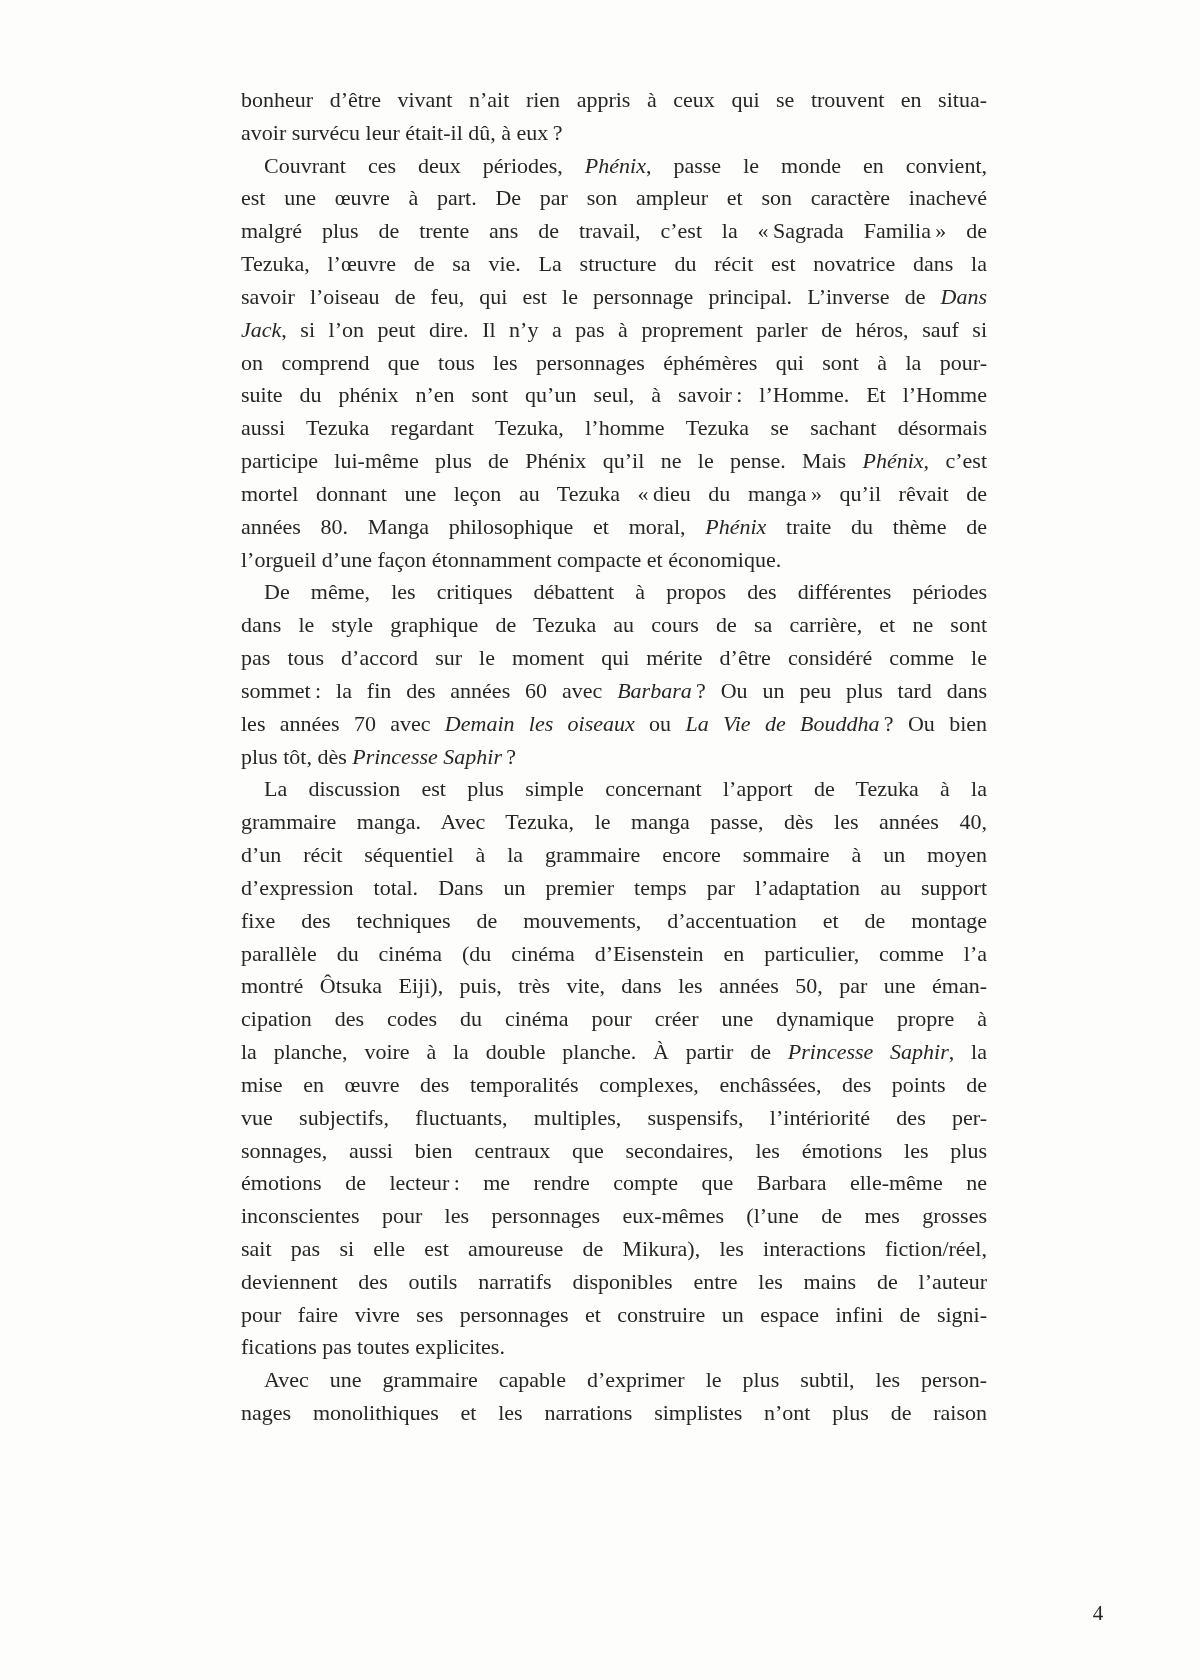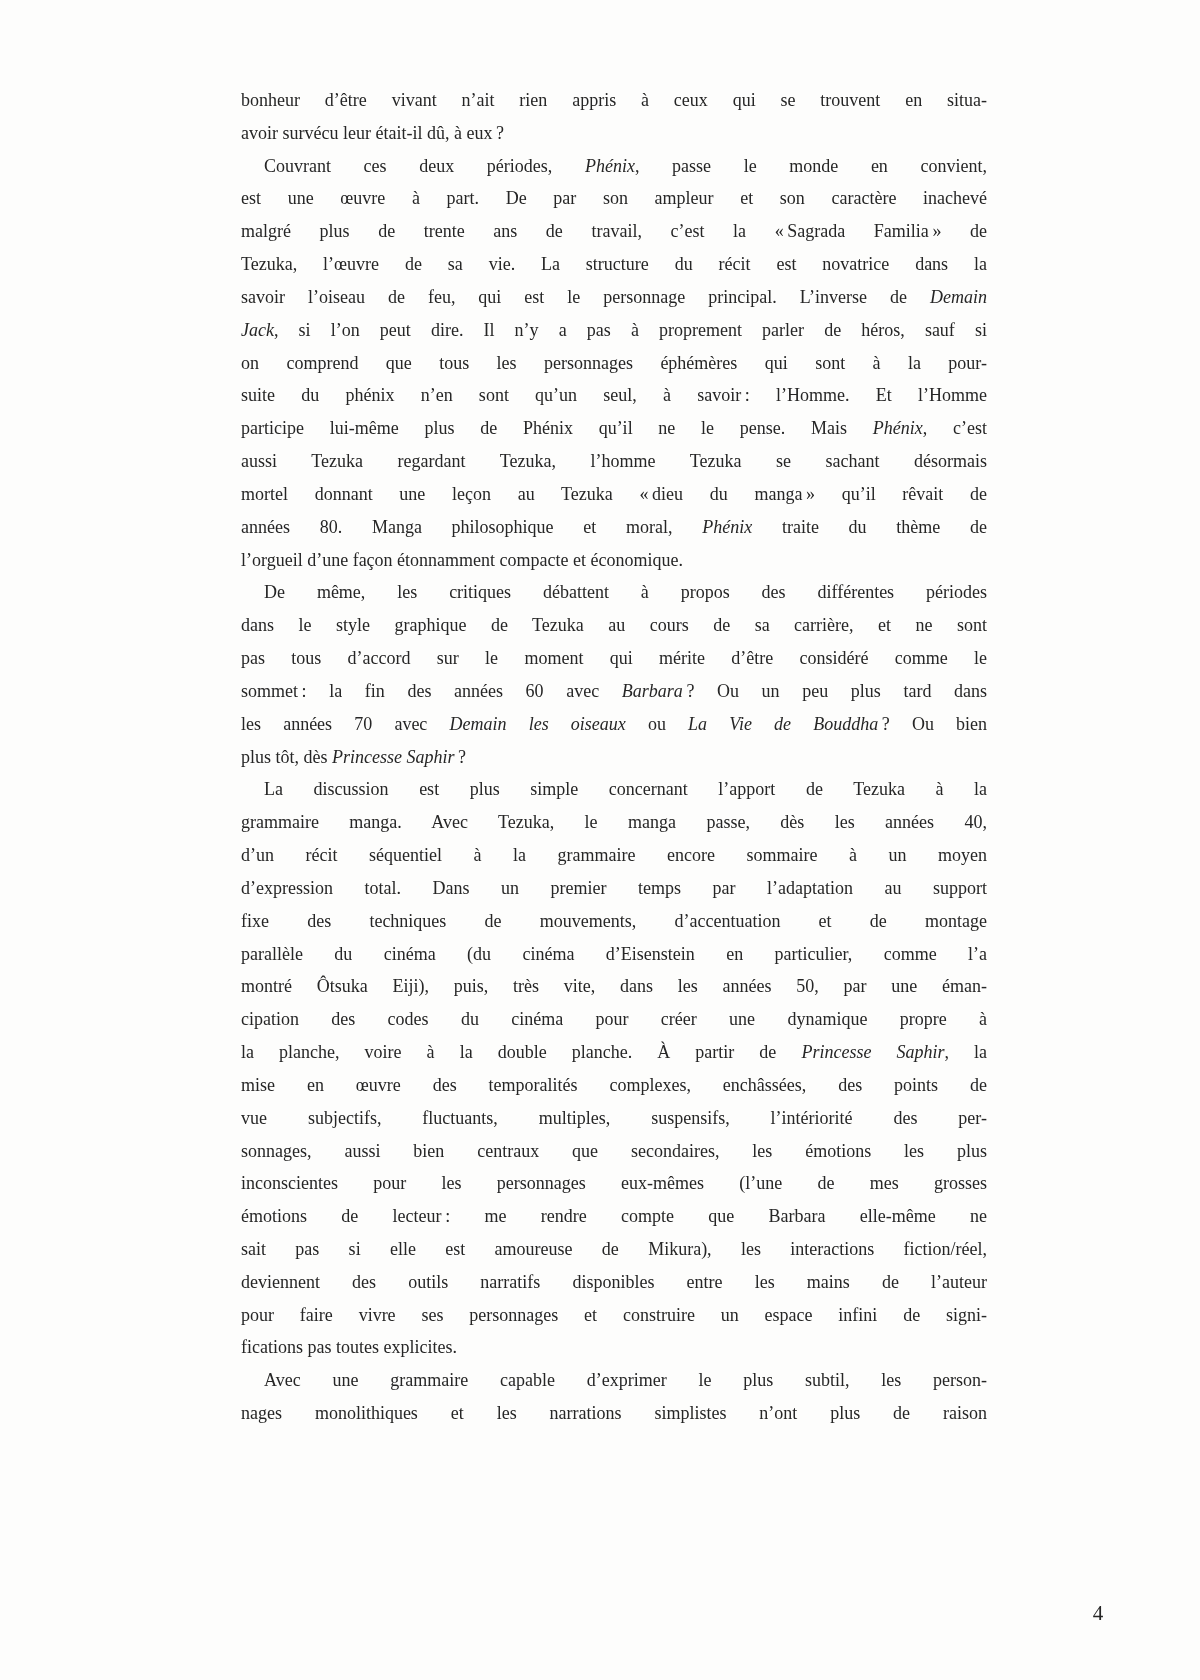--- a/index.html
+++ b/index.html
@@ -19,21 +19,21 @@
     position: absolute;
     inset: 0;
   }
   .text-block {
     position: absolute;
     left: 241px;
     top: 84px;
     width: 746px;
   }
   .line {
-    font-size: 18px;
+    font-size: 22px;
     line-height: 32.84px;
     height: 32.84px;
     overflow: hidden;
     text-align: left;
   }
   .line.just {
     text-align: justify;
     text-align-last: justify;
   }
   .line.indent {
@@ -55,26 +55,26 @@
 <body style="background: rgb(253, 253, 252); color: rgb(38, 38, 38);">
 
 <div class="page">
   <div class="text-block">
       <div class="line just"><span>bonheur d’être vivant n’ait rien appris à ceux qui se trouvent en situa-</span></div>
       <div class="line"><span>avoir survécu leur était-il dû, à eux ?</span></div>
       <div class="line indent just"><span>Couvrant ces deux périodes, </span><em>Phénix</em><span>, passe le monde en convient,</span></div>
       <div class="line just"><span>est une œuvre à part. De par son ampleur et son caractère inachevé</span></div>
       <div class="line just"><span>malgré plus de trente ans de travail, c’est la « Sagrada Familia » de</span></div>
       <div class="line just"><span>Tezuka, l’œuvre de sa vie. La structure du récit est novatrice dans la</span></div>
-      <div class="line just"><span>savoir l’oiseau de feu, qui est le personnage principal. L’inverse de </span><em>Demain</em></div>
+      <div class="line just"><span>savoir l’oiseau de feu, qui est le personnage principal. L’inverse de </span><em>Dans</em></div>
       <div class="line just"><em>Jack</em><span>, si l’on peut dire. Il n’y a pas à proprement parler de héros, sauf si</span></div>
       <div class="line just"><span>on comprend que tous les personnages éphémères qui sont à la pour-</span></div>
       <div class="line just"><span>suite du phénix n’en sont qu’un seul, à savoir : l’Homme. Et l’Homme</span></div>
+      <div class="line just"><span>aussi Tezuka regardant Tezuka, l’homme Tezuka se sachant désormais</span></div>
       <div class="line just"><span>participe lui-même plus de Phénix qu’il ne le pense. Mais </span><em>Phénix</em><span>, c’est</span></div>
-      <div class="line just"><span>aussi Tezuka regardant Tezuka, l’homme Tezuka se sachant désormais</span></div>
       <div class="line just"><span>mortel donnant une leçon au Tezuka « dieu du manga » qu’il rêvait de</span></div>
       <div class="line just"><span>années 80. Manga philosophique et moral, </span><em>Phénix</em><span> traite du thème de</span></div>
       <div class="line"><span>l’orgueil d’une façon étonnamment compacte et économique.</span></div>
       <div class="line indent just"><span>De même, les critiques débattent à propos des différentes périodes</span></div>
       <div class="line just"><span>dans le style graphique de Tezuka au cours de sa carrière, et ne sont</span></div>
       <div class="line just"><span>pas tous d’accord sur le moment qui mérite d’être considéré comme le</span></div>
       <div class="line just"><span>sommet : la fin des années 60 avec </span><em>Barbara</em><span> ? Ou un peu plus tard dans</span></div>
       <div class="line just"><span>les années 70 avec </span><em>Demain les oiseaux</em><span> ou </span><em>La Vie de Bouddha</em><span> ? Ou bien</span></div>
       <div class="line"><span>plus tôt, dès </span><em>Princesse Saphir</em><span> ?</span></div>
       <div class="line indent just"><span>La discussion est plus simple concernant l’apport de Tezuka à la</span></div>
@@ -82,22 +82,22 @@
       <div class="line just"><span>d’un récit séquentiel à la grammaire encore sommaire à un moyen</span></div>
       <div class="line just"><span>d’expression total. Dans un premier temps par l’adaptation au support</span></div>
       <div class="line just"><span>fixe des techniques de mouvements, d’accentuation et de montage</span></div>
       <div class="line just"><span>parallèle du cinéma (du cinéma d’Eisenstein en particulier, comme l’a</span></div>
       <div class="line just"><span>montré Ôtsuka Eiji), puis, très vite, dans les années 50, par une éman-</span></div>
       <div class="line just"><span>cipation des codes du cinéma pour créer une dynamique propre à</span></div>
       <div class="line just"><span>la planche, voire à la double planche. À partir de </span><em>Princesse Saphir</em><span>, la</span></div>
       <div class="line just"><span>mise en œuvre des temporalités complexes, enchâssées, des points de</span></div>
       <div class="line just"><span>vue subjectifs, fluctuants, multiples, suspensifs, l’intériorité des per-</span></div>
       <div class="line just"><span>sonnages, aussi bien centraux que secondaires, les émotions les plus</span></div>
+      <div class="line just"><span>émotions de lecteur : me rendre compte que Barbara elle-même ne</span></div>
       <div class="line just"><span>inconscientes pour les personnages eux-mêmes (l’une de mes grosses</span></div>
-      <div class="line just"><span>émotions de lecteur : me rendre compte que Barbara elle-même ne</span></div>
       <div class="line just"><span>sait pas si elle est amoureuse de Mikura), les interactions fiction/réel,</span></div>
       <div class="line just"><span>deviennent des outils narratifs disponibles entre les mains de l’auteur</span></div>
       <div class="line just"><span>pour faire vivre ses personnages et construire un espace infini de signi-</span></div>
       <div class="line"><span>fications pas toutes explicites.</span></div>
       <div class="line indent just"><span>Avec une grammaire capable d’exprimer le plus subtil, les person-</span></div>
       <div class="line just"><span>nages monolithiques et les narrations simplistes n’ont plus de raison</span></div>
     </div>
   <div class="page-number">4</div>
 </div>
 

